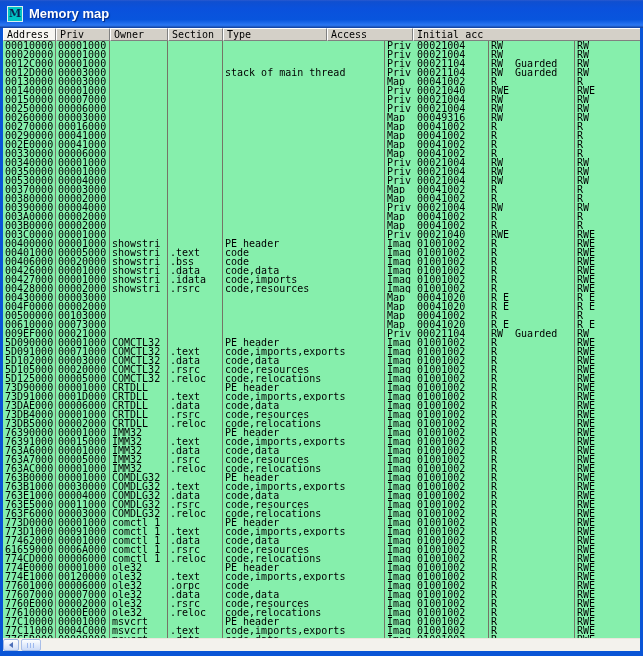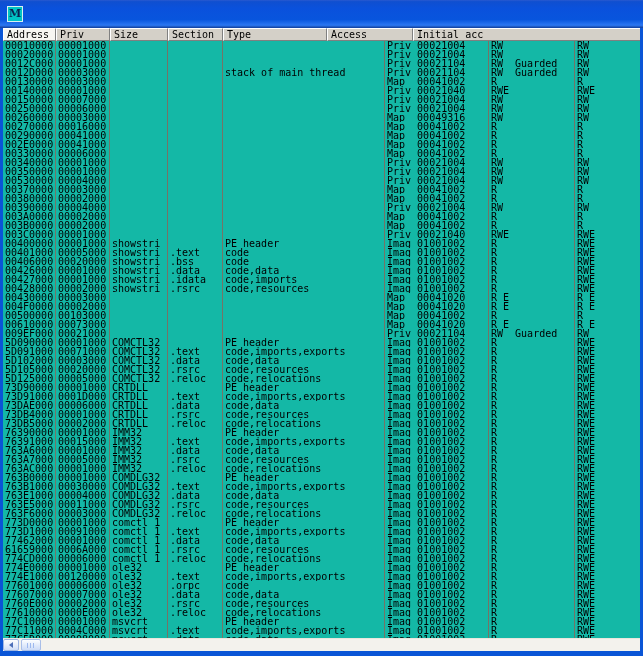--- a/index.html
+++ b/index.html
@@ -22,21 +22,21 @@
 
   
   .thead{display:flex;height:13px;flex:none;background:#4c1d95;}
   .hcell{box-sizing:border-box;height:13px;flex:none;overflow:hidden;white-space:pre;
     font-size:10px;line-height:11px;padding-left:3px;color:#000;background:#D4D0C8;
     border-top:1px solid #FFFFFF;border-left:1px solid #FFFFFF;
     border-right:1px solid #808080;border-bottom:1px solid #808080;}
   .hcell.sorted{background:#F7F6F2;}
 
   
-  .tbody{height:597px;flex:none;overflow:hidden;background:#14b8a6;}
+  .tbody{height:597px;flex:none;overflow:hidden;background:#86efac;}
   .trow{display:flex;height:9px;line-height:9px;white-space:pre;}
   .cell{box-sizing:border-box;flex:none;overflow:hidden;padding-left:2px;
     font-size:10px;line-height:9px;color:#000;border-right:1px solid #757466;}
   .c-address{width:53px}.c-size{width:54px}.c-owner{width:58px}.c-section{width:55px}
   .c-contains{width:162px}.c-type{width:104px}.c-access{width:86px}
   .c-initial{flex:1 1 auto;border-right:none}
 
   
   .hscroll{height:13px;flex:none;background:#F3F2ED;position:relative;
     border-top:1px solid #E9E7DD;}
@@ -50,27 +50,28 @@
     background:linear-gradient(180deg,#FDFEFF 0%,#E0EAFB 55%,#CCDBF8 100%);
     border:1px solid #A8BEE8;box-sizing:border-box;}
   .sthumb:after{content:"";position:absolute;left:5px;top:3px;width:9px;height:5px;
     background:repeating-linear-gradient(90deg,#9DB8EE 0 1px,transparent 1px 3px);}
 </style>
 </head>
 <body>
 
 <div class="titlebar">
   <div class="app-icon">M</div>
+  <div class="wtitle">Memory map</div>
 </div>
 
 <div class="content">
   <div class="thead">
       <div class="hcell c-address sorted">Address</div>
       <div class="hcell c-size">Priv</div>
-      <div class="hcell c-owner">Size</div>
+      <div class="hcell c-owner">Owner</div>
       <div class="hcell c-section">Section</div>
       <div class="hcell c-type">Type</div>
       <div class="hcell c-access">Access</div>
       <div class="hcell c-initial">Initial acc</div>
     </div>
   <div class="tbody">
       <div class="trow"><div class="cell c-address">00010000</div><div class="cell c-size">00001000</div><div class="cell c-owner"></div><div class="cell c-section"></div><div class="cell c-contains"></div><div class="cell c-type">Priv 00021004</div><div class="cell c-access">RW</div><div class="cell c-initial">RW</div></div>
       <div class="trow"><div class="cell c-address">00020000</div><div class="cell c-size">00001000</div><div class="cell c-owner"></div><div class="cell c-section"></div><div class="cell c-contains"></div><div class="cell c-type">Priv 00021004</div><div class="cell c-access">RW</div><div class="cell c-initial">RW</div></div>
       <div class="trow"><div class="cell c-address">0012C000</div><div class="cell c-size">00001000</div><div class="cell c-owner"></div><div class="cell c-section"></div><div class="cell c-contains"></div><div class="cell c-type">Priv 00021104</div><div class="cell c-access">RW  Guarded</div><div class="cell c-initial">RW</div></div>
       <div class="trow"><div class="cell c-address">0012D000</div><div class="cell c-size">00003000</div><div class="cell c-owner"></div><div class="cell c-section"></div><div class="cell c-contains">stack of main thread</div><div class="cell c-type">Priv 00021104</div><div class="cell c-access">RW  Guarded</div><div class="cell c-initial">RW</div></div>

